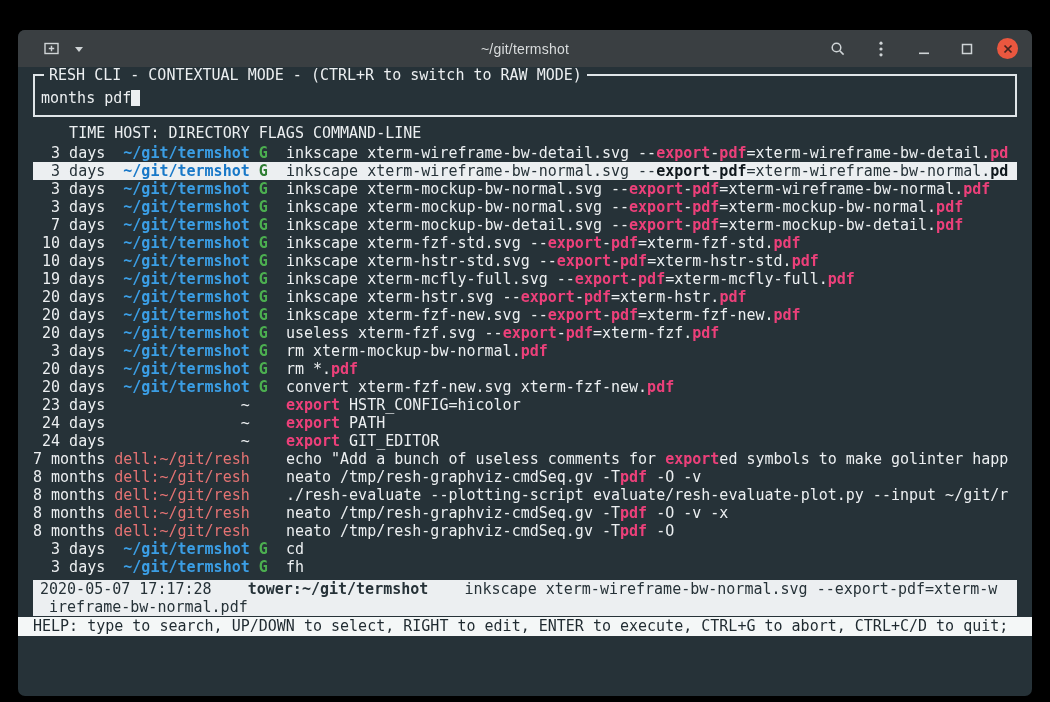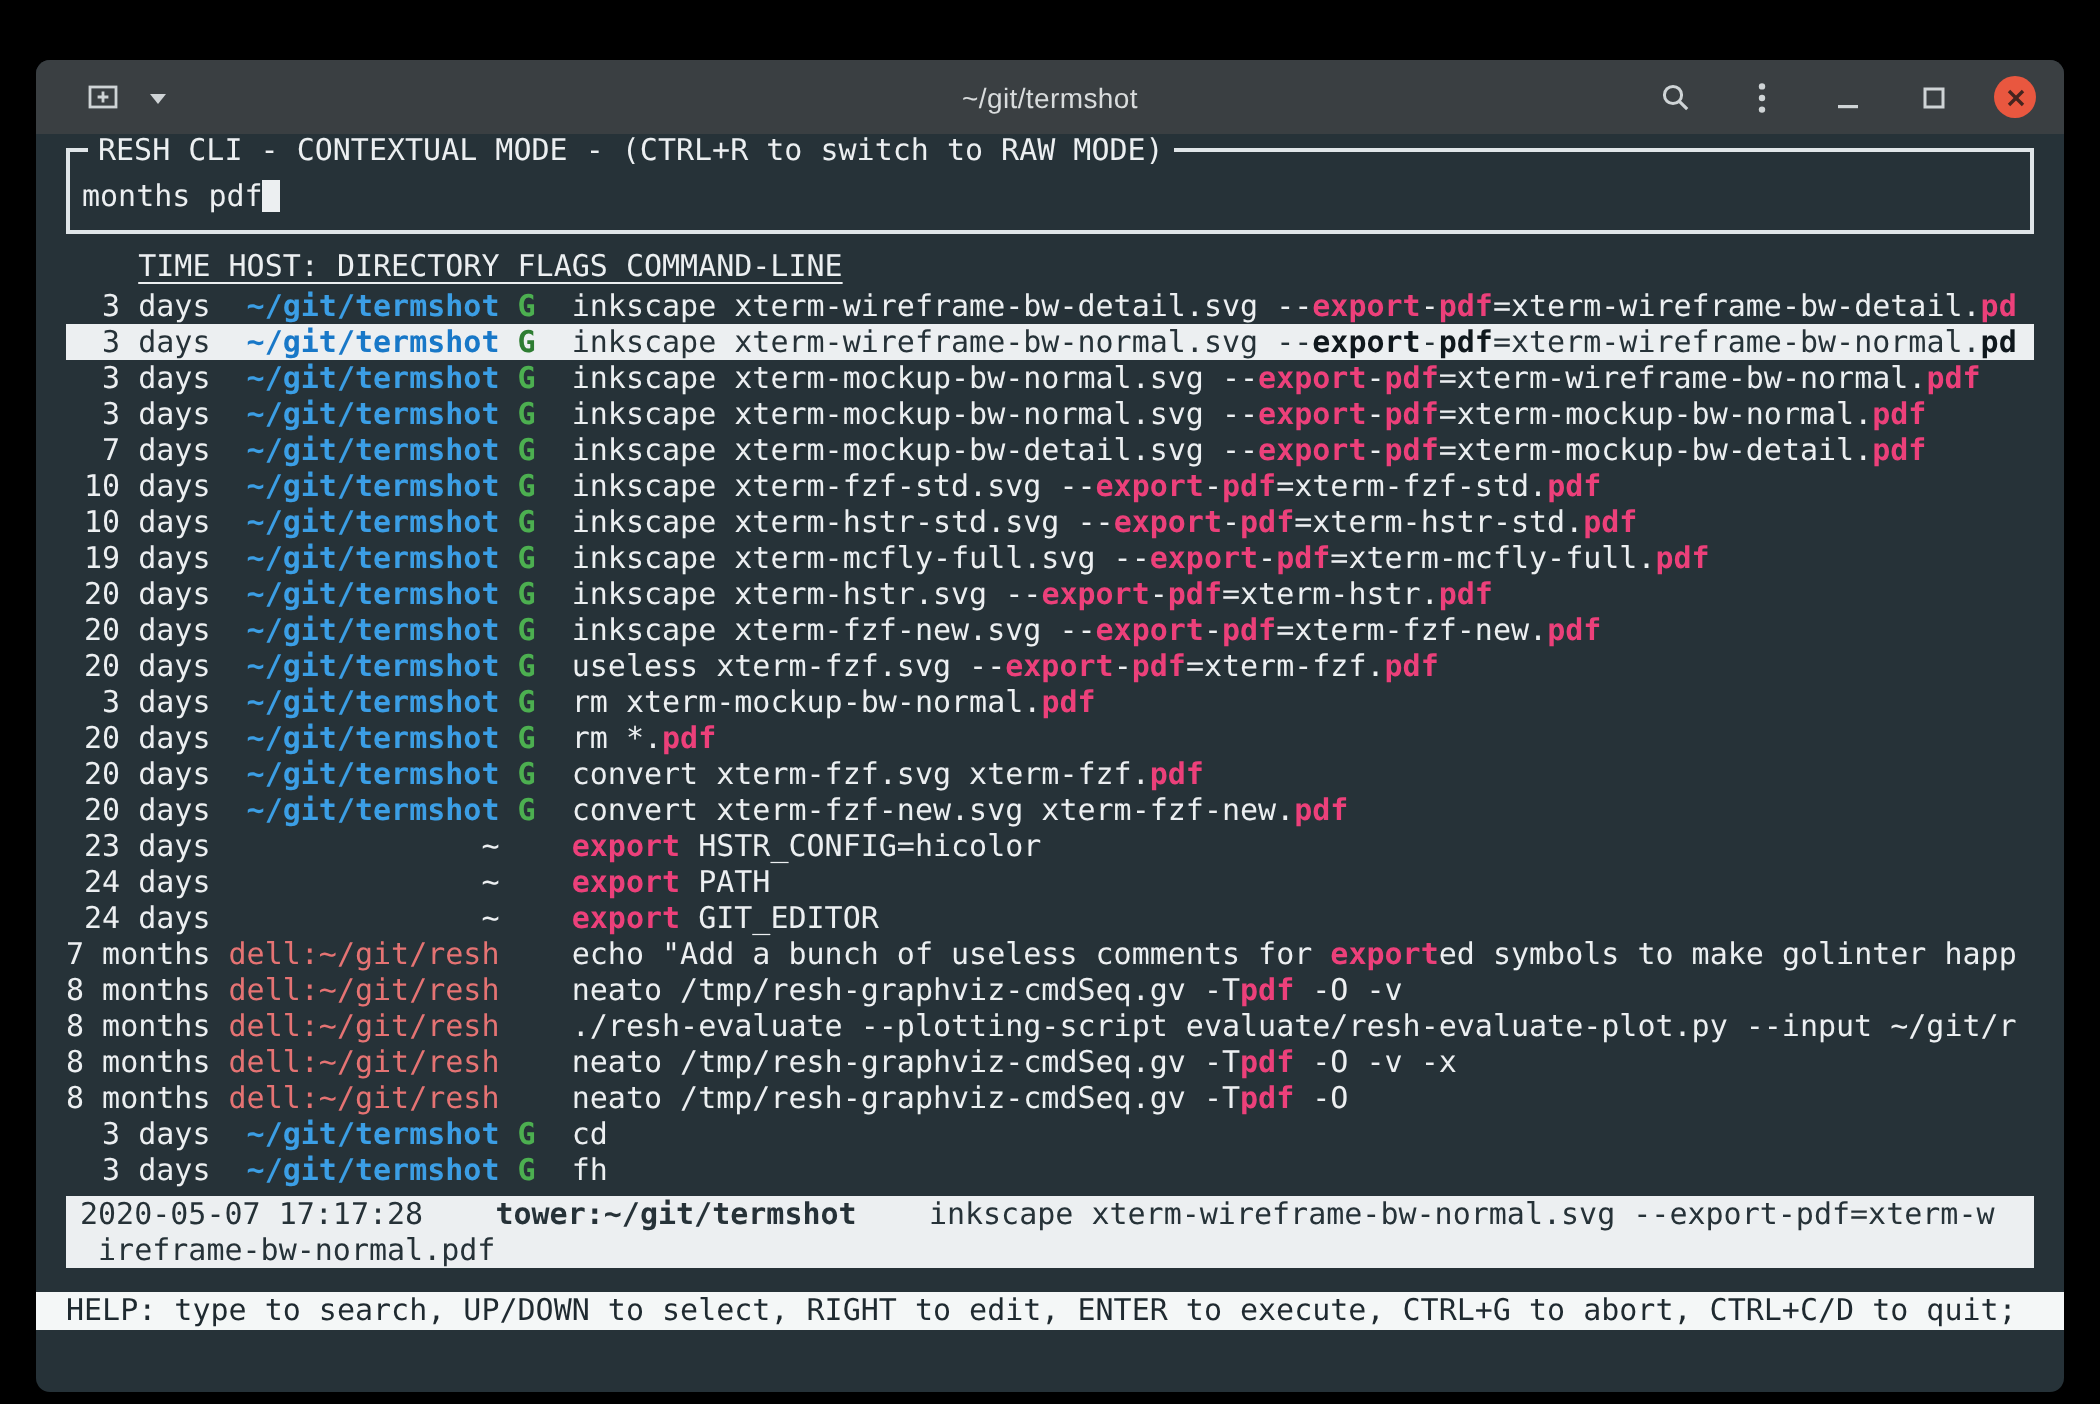--- a/index.html
+++ b/index.html
@@ -31,41 +31,41 @@
   .tb-right{margin-left:auto;display:flex;align-items:center;gap:17px;padding-right:14px}
   .close-btn{width:21px;height:21px;border-radius:50%;background:var(--close-red);display:flex;align-items:center;justify-content:center;border:none;cursor:pointer;padding:0}
 
   .terminal{flex:1;display:flex;flex-direction:column;padding:3px 15px 0;color:var(--terminal-fg);font-size:15px;line-height:18px;overflow:hidden}
   .search-box{border:2px solid var(--box-border);position:relative;margin-top:4px;padding:13px 6px 16px;height:43px;flex:0 0 auto}
   .box-title{position:absolute;top:-10px;left:9px;background:var(--terminal-bg);padding:0 5px;white-space:pre}
   .query-line{white-space:pre}
   .cursor{display:inline-block;width:9px;height:16px;background:var(--terminal-fg);vertical-align:-3px}
 
   .table-header{margin-top:7px;white-space:pre;padding-left:4ch;height:18px;flex:0 0 auto}
-  .underlined{text-decoration:underline;text-underline-offset:3px;text-decoration-thickness:1px}
+  .underlined{text-underline-offset:3px;text-decoration-thickness:1px}
 
   .rows{margin-top:2px;flex:0 0 auto}
   .row{white-space:pre;height:18px}
   .row .host-local{color:var(--host-blue);font-weight:bold}
   .row .host-remote{color:var(--host-red)}
   .row .host-home{color:var(--terminal-fg)}
   .row .flags{color:var(--flag-green);font-weight:bold}
   .row .match{color:var(--match-pink);font-weight:bold}
   .row.selected{background:var(--selected-bg);color:var(--selected-fg)}
   .row.selected .match{color:#10181d}
   .row.selected .host-local{color:#1878c8}
   .row.selected .flags{color:#2e7d32}
 
   .status-bar{margin-top:4px;background:var(--status-bg);color:var(--status-fg);padding:0 7px;flex:0 0 auto}
   .status-line{white-space:pre;height:18px}
   .status-dt{margin-right:4ch}
   .status-host{font-weight:bold;margin-right:4ch}
   .wrap-line{padding-left:1ch}
 
-  .help-bar{margin:12px -15px 0;background:var(--help-bg);color:var(--help-fg);white-space:pre;height:19px;padding:0 15px;flex:0 0 auto}
+  .help-bar{margin:1px -15px 0;background:var(--help-bg);color:var(--help-fg);white-space:pre;height:19px;padding:0 15px;flex:0 0 auto}
 </style>
 </head>
 <body>
 
 <div class="window">
 
   <div class="titlebar">
     <div class="tb-left">
       <button class="tb-btn">
         <svg width="17" height="17" viewBox="0 0 17 17">
@@ -132,21 +132,20 @@
         <div class="row"><span class="time">  3 days </span><span class="host host-local"> ~/git/termshot </span><span class="flags">G  </span><span class="cmdtext">inkscape xterm-mockup-bw-normal.svg --</span><span class="match">export</span><span class="cmdtext">-</span><span class="match">pdf</span><span class="cmdtext">=xterm-mockup-bw-normal.</span><span class="match">pdf</span></div>
         <div class="row"><span class="time">  7 days </span><span class="host host-local"> ~/git/termshot </span><span class="flags">G  </span><span class="cmdtext">inkscape xterm-mockup-bw-detail.svg --</span><span class="match">export</span><span class="cmdtext">-</span><span class="match">pdf</span><span class="cmdtext">=xterm-mockup-bw-detail.</span><span class="match">pdf</span></div>
         <div class="row"><span class="time"> 10 days </span><span class="host host-local"> ~/git/termshot </span><span class="flags">G  </span><span class="cmdtext">inkscape xterm-fzf-std.svg --</span><span class="match">export</span><span class="cmdtext">-</span><span class="match">pdf</span><span class="cmdtext">=xterm-fzf-std.</span><span class="match">pdf</span></div>
         <div class="row"><span class="time"> 10 days </span><span class="host host-local"> ~/git/termshot </span><span class="flags">G  </span><span class="cmdtext">inkscape xterm-hstr-std.svg --</span><span class="match">export</span><span class="cmdtext">-</span><span class="match">pdf</span><span class="cmdtext">=xterm-hstr-std.</span><span class="match">pdf</span></div>
         <div class="row"><span class="time"> 19 days </span><span class="host host-local"> ~/git/termshot </span><span class="flags">G  </span><span class="cmdtext">inkscape xterm-mcfly-full.svg --</span><span class="match">export</span><span class="cmdtext">-</span><span class="match">pdf</span><span class="cmdtext">=xterm-mcfly-full.</span><span class="match">pdf</span></div>
         <div class="row"><span class="time"> 20 days </span><span class="host host-local"> ~/git/termshot </span><span class="flags">G  </span><span class="cmdtext">inkscape xterm-hstr.svg --</span><span class="match">export</span><span class="cmdtext">-</span><span class="match">pdf</span><span class="cmdtext">=xterm-hstr.</span><span class="match">pdf</span></div>
         <div class="row"><span class="time"> 20 days </span><span class="host host-local"> ~/git/termshot </span><span class="flags">G  </span><span class="cmdtext">inkscape xterm-fzf-new.svg --</span><span class="match">export</span><span class="cmdtext">-</span><span class="match">pdf</span><span class="cmdtext">=xterm-fzf-new.</span><span class="match">pdf</span></div>
         <div class="row"><span class="time"> 20 days </span><span class="host host-local"> ~/git/termshot </span><span class="flags">G  </span><span class="cmdtext">useless xterm-fzf.svg --</span><span class="match">export</span><span class="cmdtext">-</span><span class="match">pdf</span><span class="cmdtext">=xterm-fzf.</span><span class="match">pdf</span></div>
         <div class="row"><span class="time">  3 days </span><span class="host host-local"> ~/git/termshot </span><span class="flags">G  </span><span class="cmdtext">rm xterm-mockup-bw-normal.</span><span class="match">pdf</span></div>
         <div class="row"><span class="time"> 20 days </span><span class="host host-local"> ~/git/termshot </span><span class="flags">G  </span><span class="cmdtext">rm *.</span><span class="match">pdf</span></div>
-        <div class="row"><span class="time"> 20 days </span><span class="host host-local"> ~/git/termshot </span><span class="flags">G  </span><span class="cmdtext">convert xterm-fzf.svg xterm-fzf.</span><span class="match">pdf</span></div>
         <div class="row"><span class="time"> 20 days </span><span class="host host-local"> ~/git/termshot </span><span class="flags">G  </span><span class="cmdtext">convert xterm-fzf-new.svg xterm-fzf-new.</span><span class="match">pdf</span></div>
         <div class="row"><span class="time"> 23 days </span><span class="host host-home">              ~ </span><span class="flags">   </span><span class="match">export</span><span class="cmdtext"> HSTR_CONFIG=hicolor</span></div>
         <div class="row"><span class="time"> 24 days </span><span class="host host-home">              ~ </span><span class="flags">   </span><span class="match">export</span><span class="cmdtext"> PATH</span></div>
         <div class="row"><span class="time"> 24 days </span><span class="host host-home">              ~ </span><span class="flags">   </span><span class="match">export</span><span class="cmdtext"> GIT_EDITOR</span></div>
         <div class="row"><span class="time">7 months </span><span class="host host-remote">dell:~/git/resh </span><span class="flags">   </span><span class="cmdtext">echo "Add a bunch of useless comments for </span><span class="match">export</span><span class="cmdtext">ed symbols to make golinter happ</span></div>
         <div class="row"><span class="time">8 months </span><span class="host host-remote">dell:~/git/resh </span><span class="flags">   </span><span class="cmdtext">neato /tmp/resh-graphviz-cmdSeq.gv -T</span><span class="match">pdf</span><span class="cmdtext"> -O -v</span></div>
         <div class="row"><span class="time">8 months </span><span class="host host-remote">dell:~/git/resh </span><span class="flags">   </span><span class="cmdtext">./resh-evaluate --plotting-script evaluate/resh-evaluate-plot.py --input ~/git/r</span></div>
         <div class="row"><span class="time">8 months </span><span class="host host-remote">dell:~/git/resh </span><span class="flags">   </span><span class="cmdtext">neato /tmp/resh-graphviz-cmdSeq.gv -T</span><span class="match">pdf</span><span class="cmdtext"> -O -v -x</span></div>
         <div class="row"><span class="time">8 months </span><span class="host host-remote">dell:~/git/resh </span><span class="flags">   </span><span class="cmdtext">neato /tmp/resh-graphviz-cmdSeq.gv -T</span><span class="match">pdf</span><span class="cmdtext"> -O</span></div>
         <div class="row"><span class="time">  3 days </span><span class="host host-local"> ~/git/termshot </span><span class="flags">G  </span><span class="cmdtext">cd</span></div>

